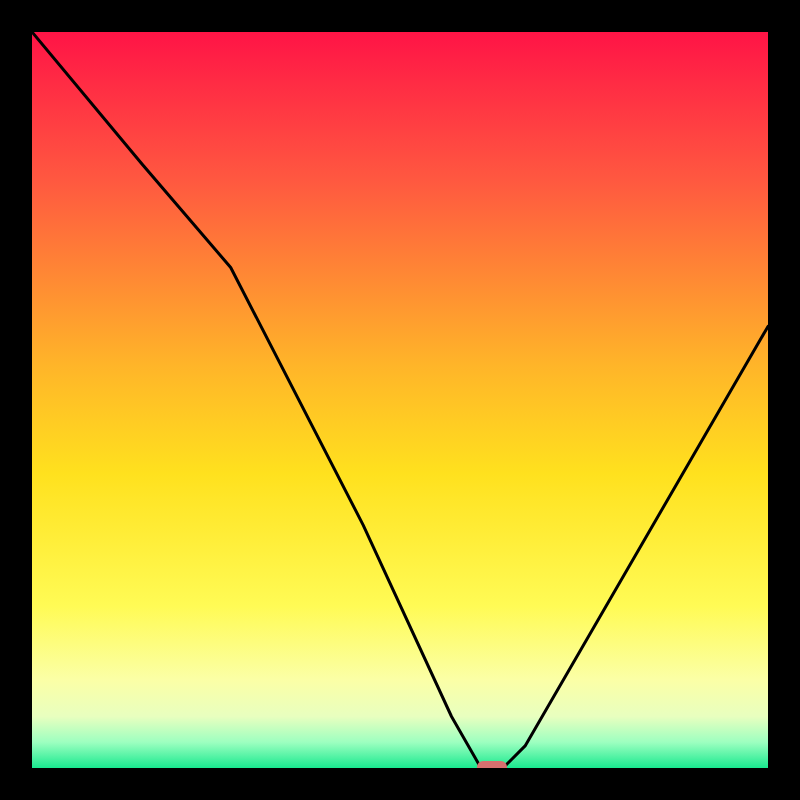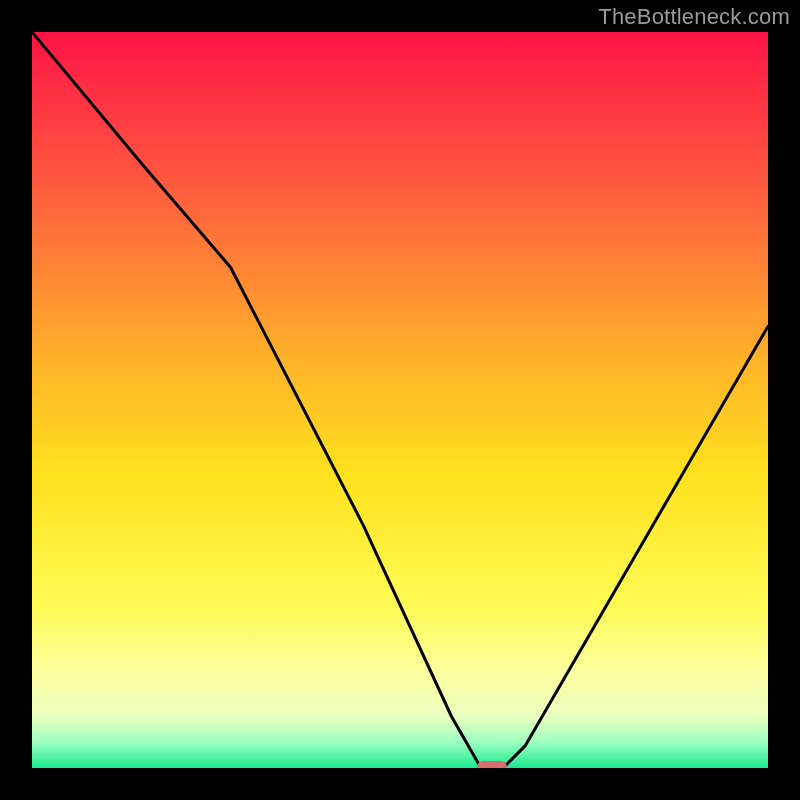--- a/index.html
+++ b/index.html
@@ -37,21 +37,20 @@
   .plot svg {
     display: block;
     width: 736px;
     height: 736px;
   }
 </style>
 </head>
 <body>
 
 <div class="frame">
-  <div class="attribution">TheBottleneck.com</div>
 
   <div class="plot">
     <svg viewBox="0 0 736 736" preserveAspectRatio="none">
       <defs>
         <linearGradient id="bg-grad" x1="0" y1="0" x2="0" y2="1">
         <stop offset="0%" stop-color="#ff1446"></stop>
             <stop offset="20%" stop-color="#ff5840"></stop>
             <stop offset="45%" stop-color="#ffb429"></stop>
             <stop offset="60%" stop-color="#ffe11e"></stop>
             <stop offset="78%" stop-color="#fffb55"></stop>

